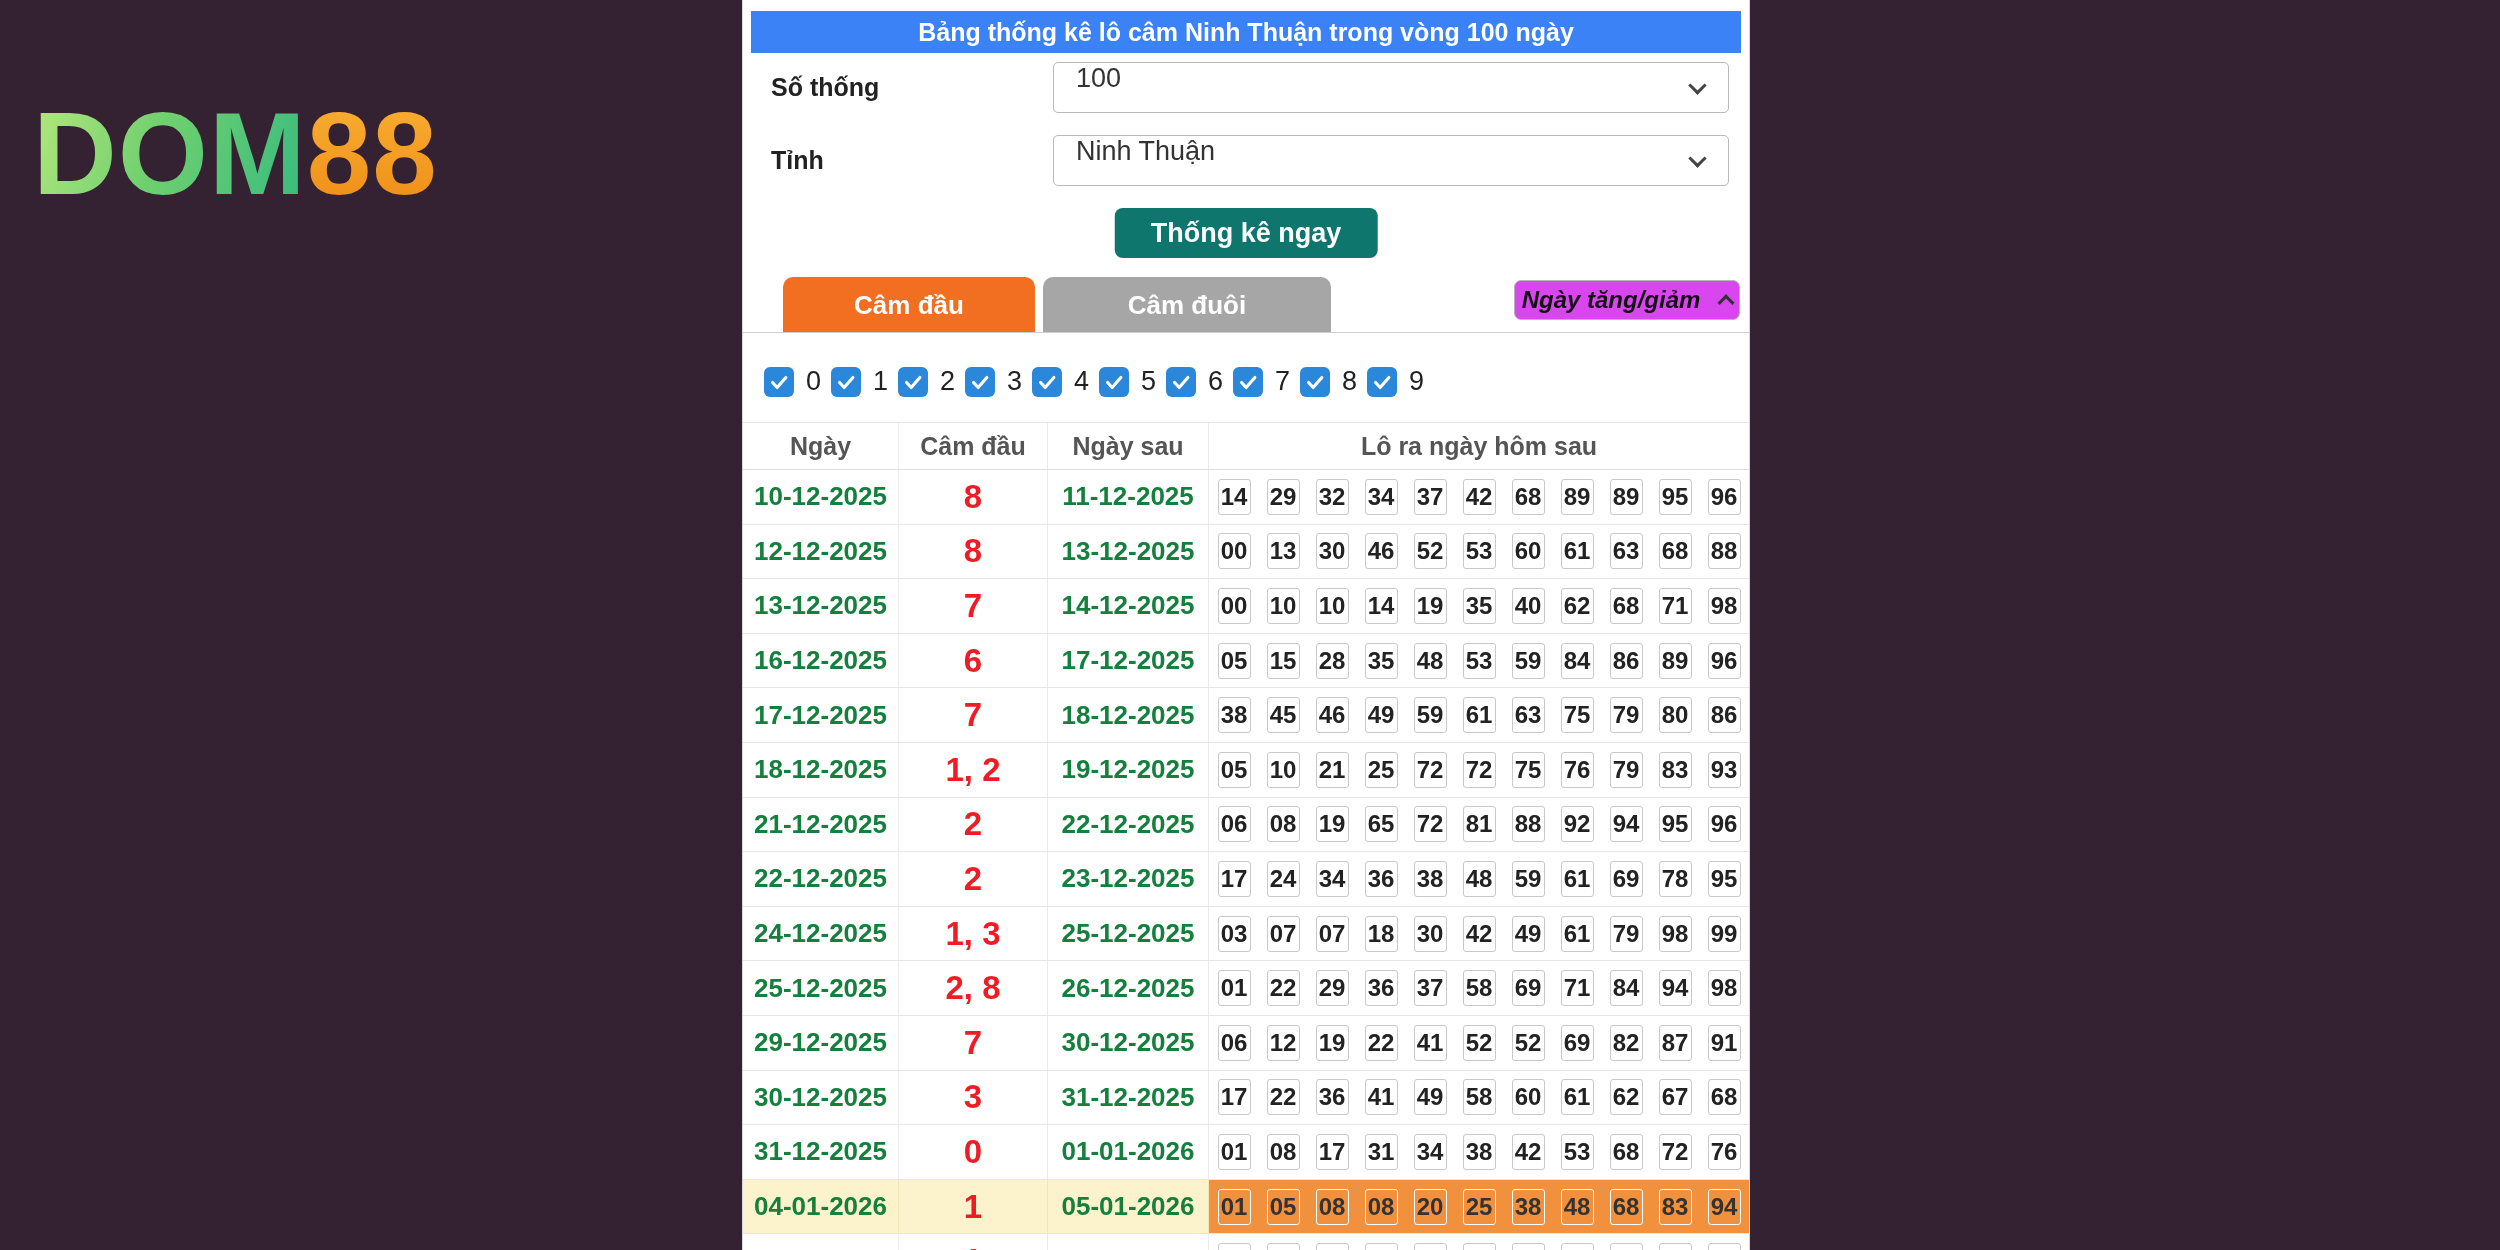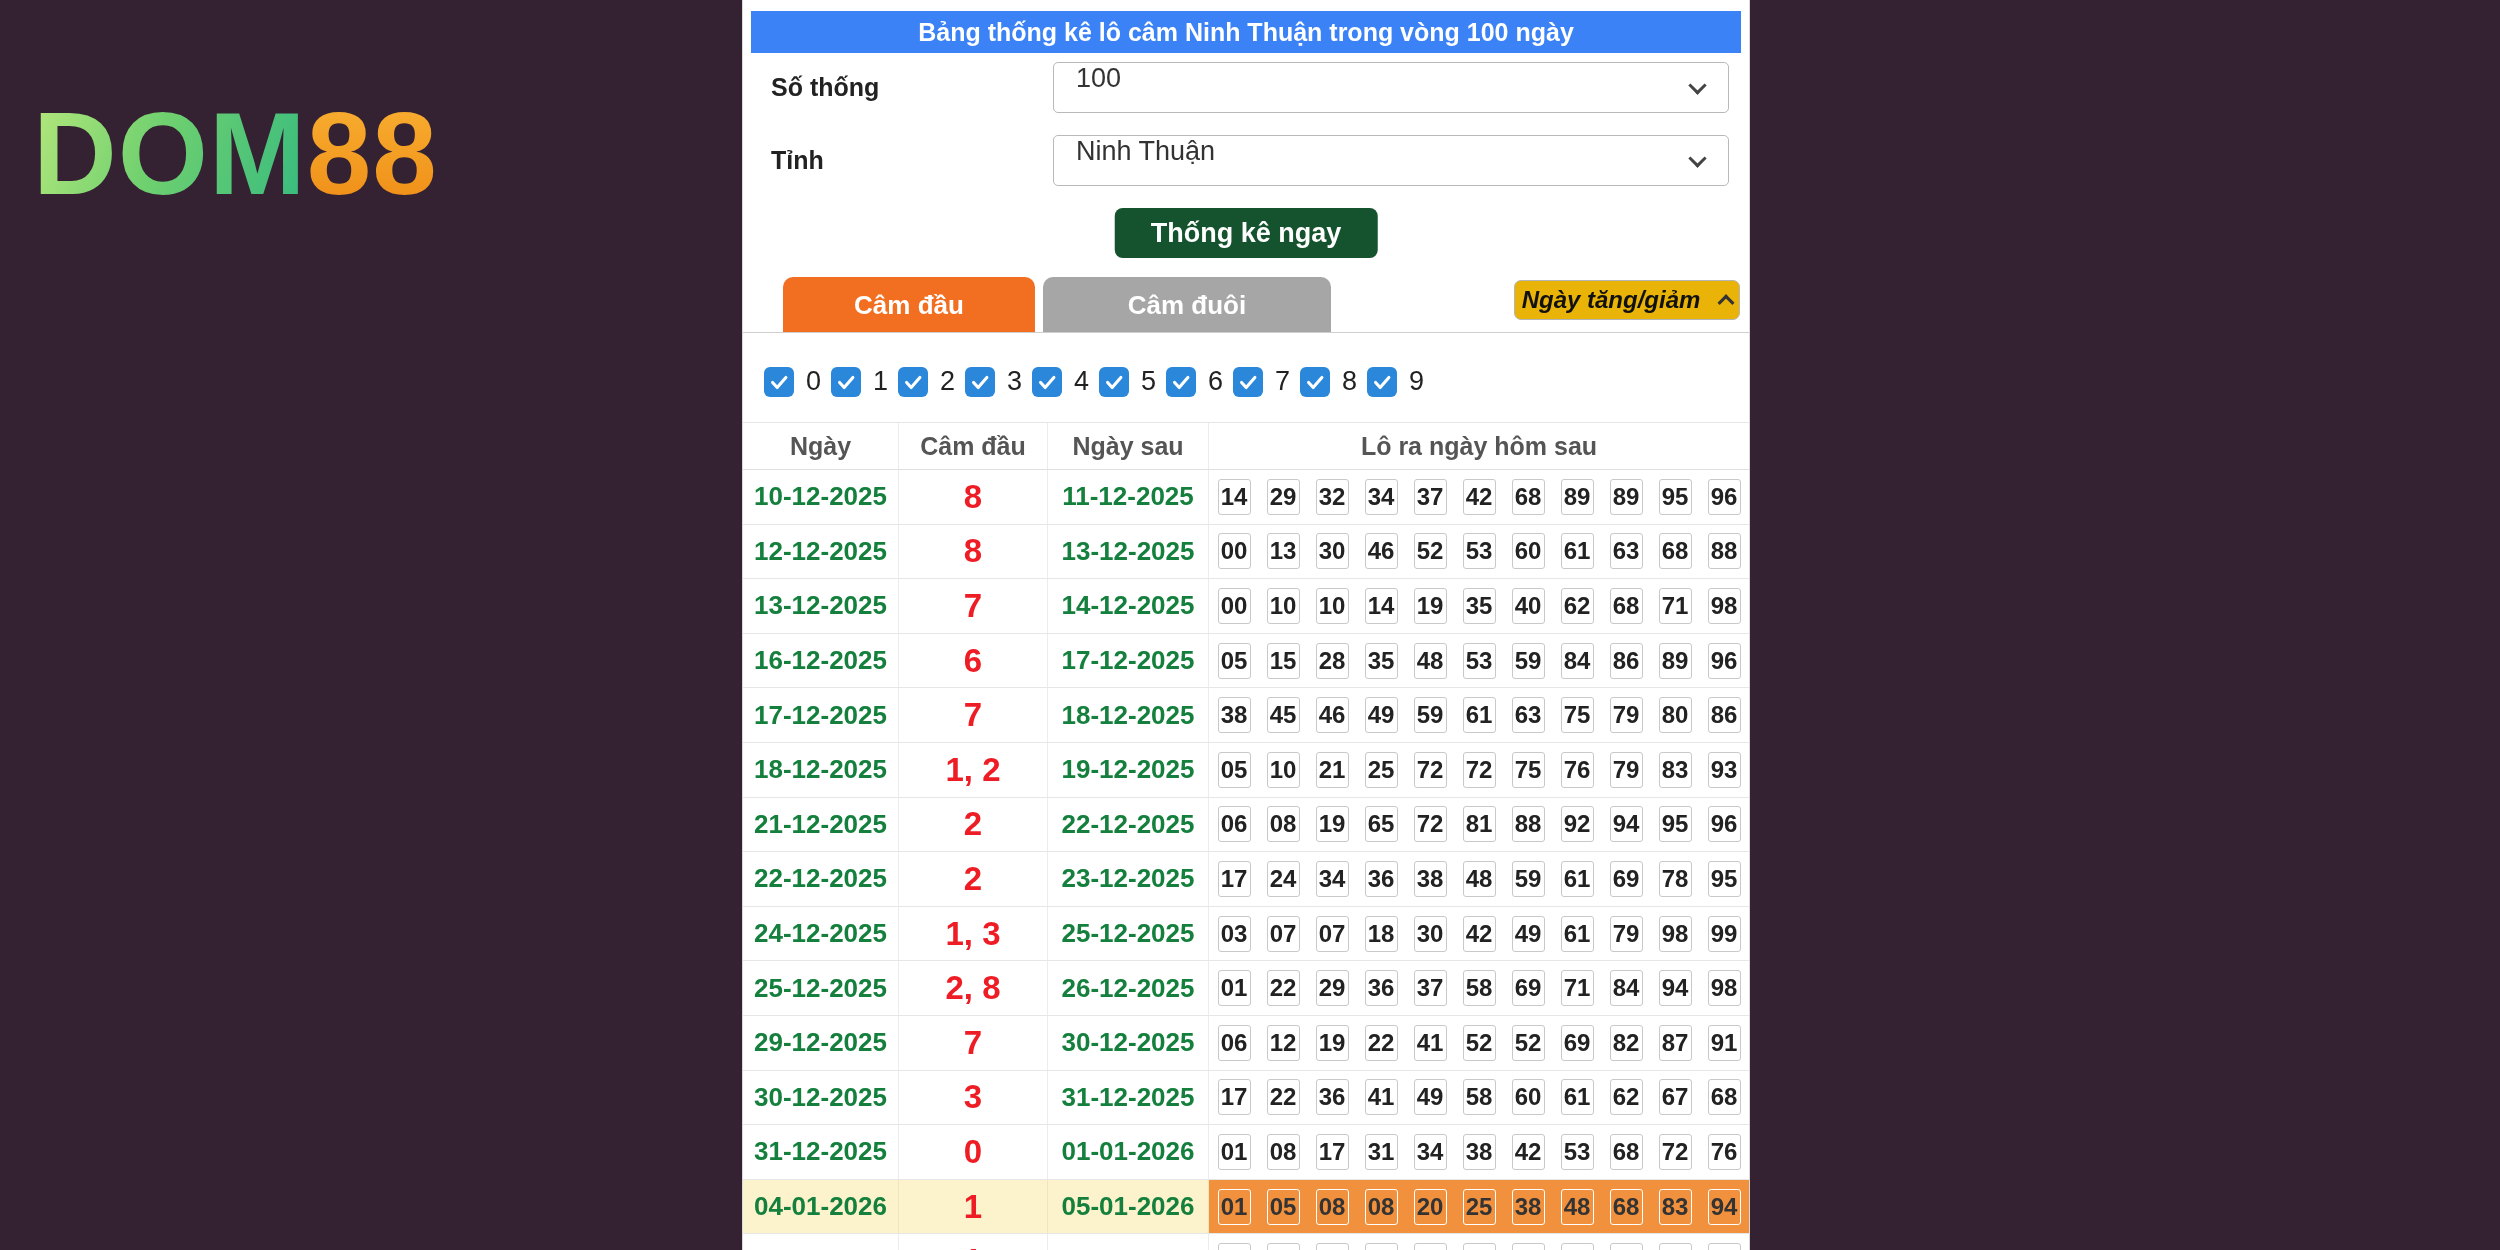--- a/index.html
+++ b/index.html
@@ -18,27 +18,27 @@
 
   .form-label { position:absolute; left:28px; height:51px; display:flex; align-items:center; font-size:25px; font-weight:bold; color:#222; }
   .lab-days { top:62px; }
   .lab-prov { top:135px; }
 
   .selectbox { position:absolute; left:310px; width:676px; height:51px; border:1px solid #b9b9b9; border-radius:5px; background:#fff; display:flex; padding-left:22px; font-size:27px; color:#333; cursor:pointer; }
   .sel-days { top:62px; }
   .sel-prov { top:135px; }
   .chev-down { position:absolute; right:24px; top:16px; width:13px; height:13px; border-right:3.5px solid #444; border-bottom:3.5px solid #444; transform:rotate(45deg); }
 
-  .cta { position:absolute; top:208px; left:50%; transform:translateX(-50%); height:50px; padding:0 36px; background:#14532d; border:none; border-radius:8px; color:#fff; font-size:27px; font-weight:bold; font-family:inherit; display:flex; align-items:center; cursor:pointer; }
+  .cta { position:absolute; top:208px; left:50%; transform:translateX(-50%); height:50px; padding:0 36px; background:#0f766e; border:none; border-radius:8px; color:#fff; font-size:27px; font-weight:bold; font-family:inherit; display:flex; align-items:center; cursor:pointer; }
 
   .tab { position:absolute; top:277px; height:56px; border-radius:10px 10px 0 0; color:#fff; font-size:26px; font-weight:bold; display:flex; align-items:center; justify-content:center; cursor:pointer; }
   .tab-1 { left:40px; width:252px; background:#f26f21; }
   .tab-2 { left:300px; width:288px; background:#a6a6a6; }
 
-  .sort-btn { position:absolute; top:280px; left:771px; width:226px; height:40px; background:#eab308; border:1px solid #b5b5b5; border-radius:7px; display:flex; align-items:center; justify-content:center; gap:20px; font-size:24px; font-weight:bold; font-style:italic; color:#111; cursor:pointer; }
+  .sort-btn { position:absolute; top:280px; left:771px; width:226px; height:40px; background:#d946ef; border:1px solid #b5b5b5; border-radius:7px; display:flex; align-items:center; justify-content:center; gap:20px; font-size:24px; font-weight:bold; font-style:italic; color:#111; cursor:pointer; }
   .chev-up { width:12px; height:12px; border-top:3px solid #333; border-left:3px solid #333; transform:rotate(45deg) translate(2px,2px); }
 
   .tab-divider { position:absolute; top:332px; left:0; right:0; height:1px; background:#cfcfcf; }
 
   .digits { position:absolute; top:366px; left:21px; display:flex; }
   .digit-item { width:67px; display:flex; align-items:center; cursor:pointer; }
   .cb { width:30px; height:30px; border-radius:6px; background:#2b87d9; display:flex; align-items:center; justify-content:center; flex:0 0 auto; }
   .digit-lab { margin-left:12px; font-size:27px; color:#222; }
 
   

